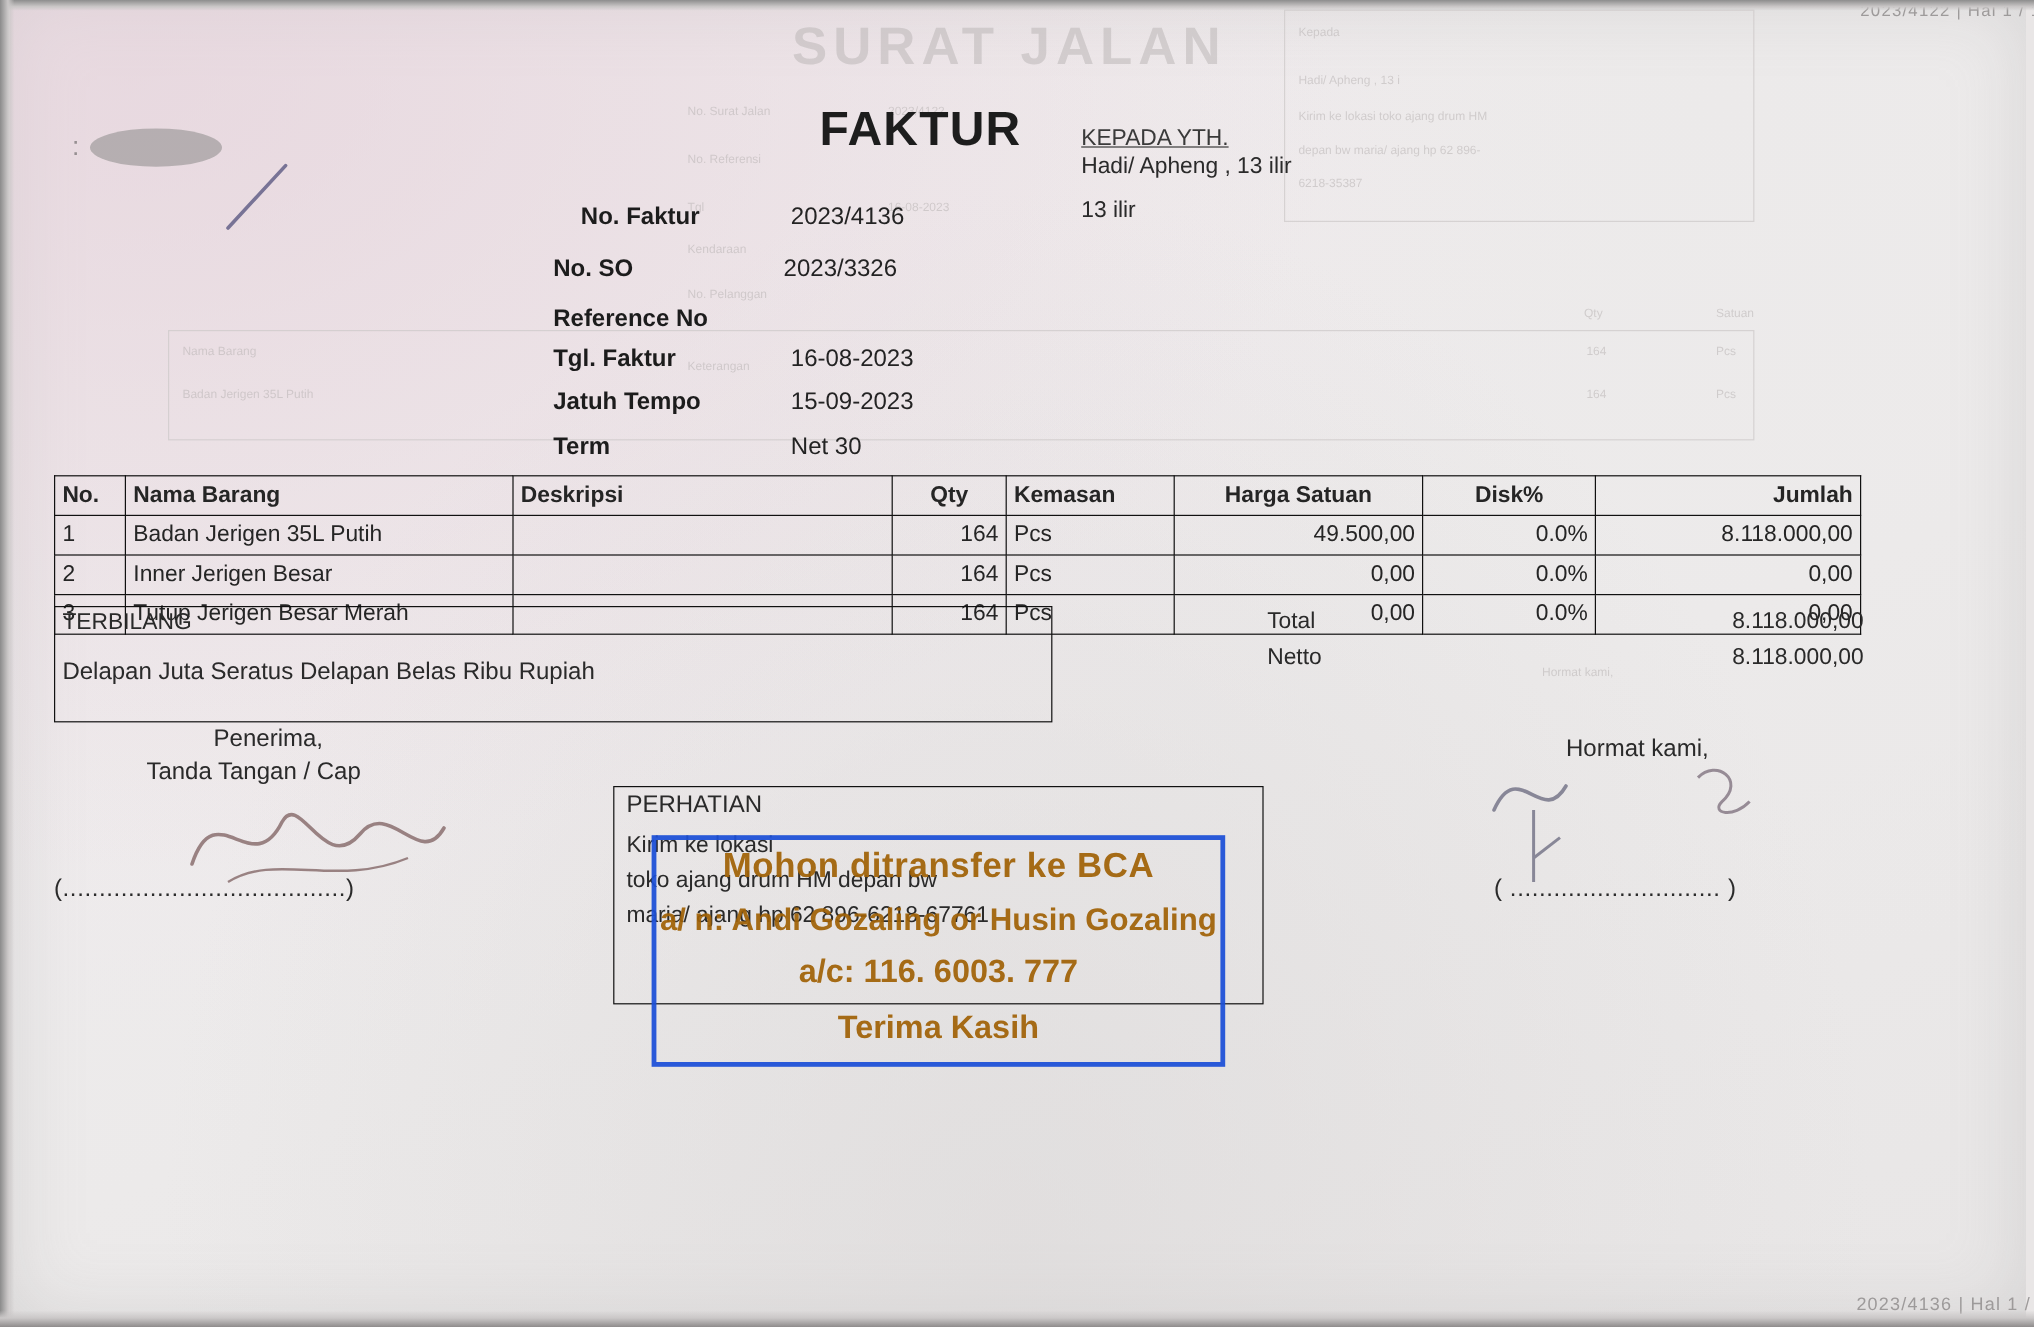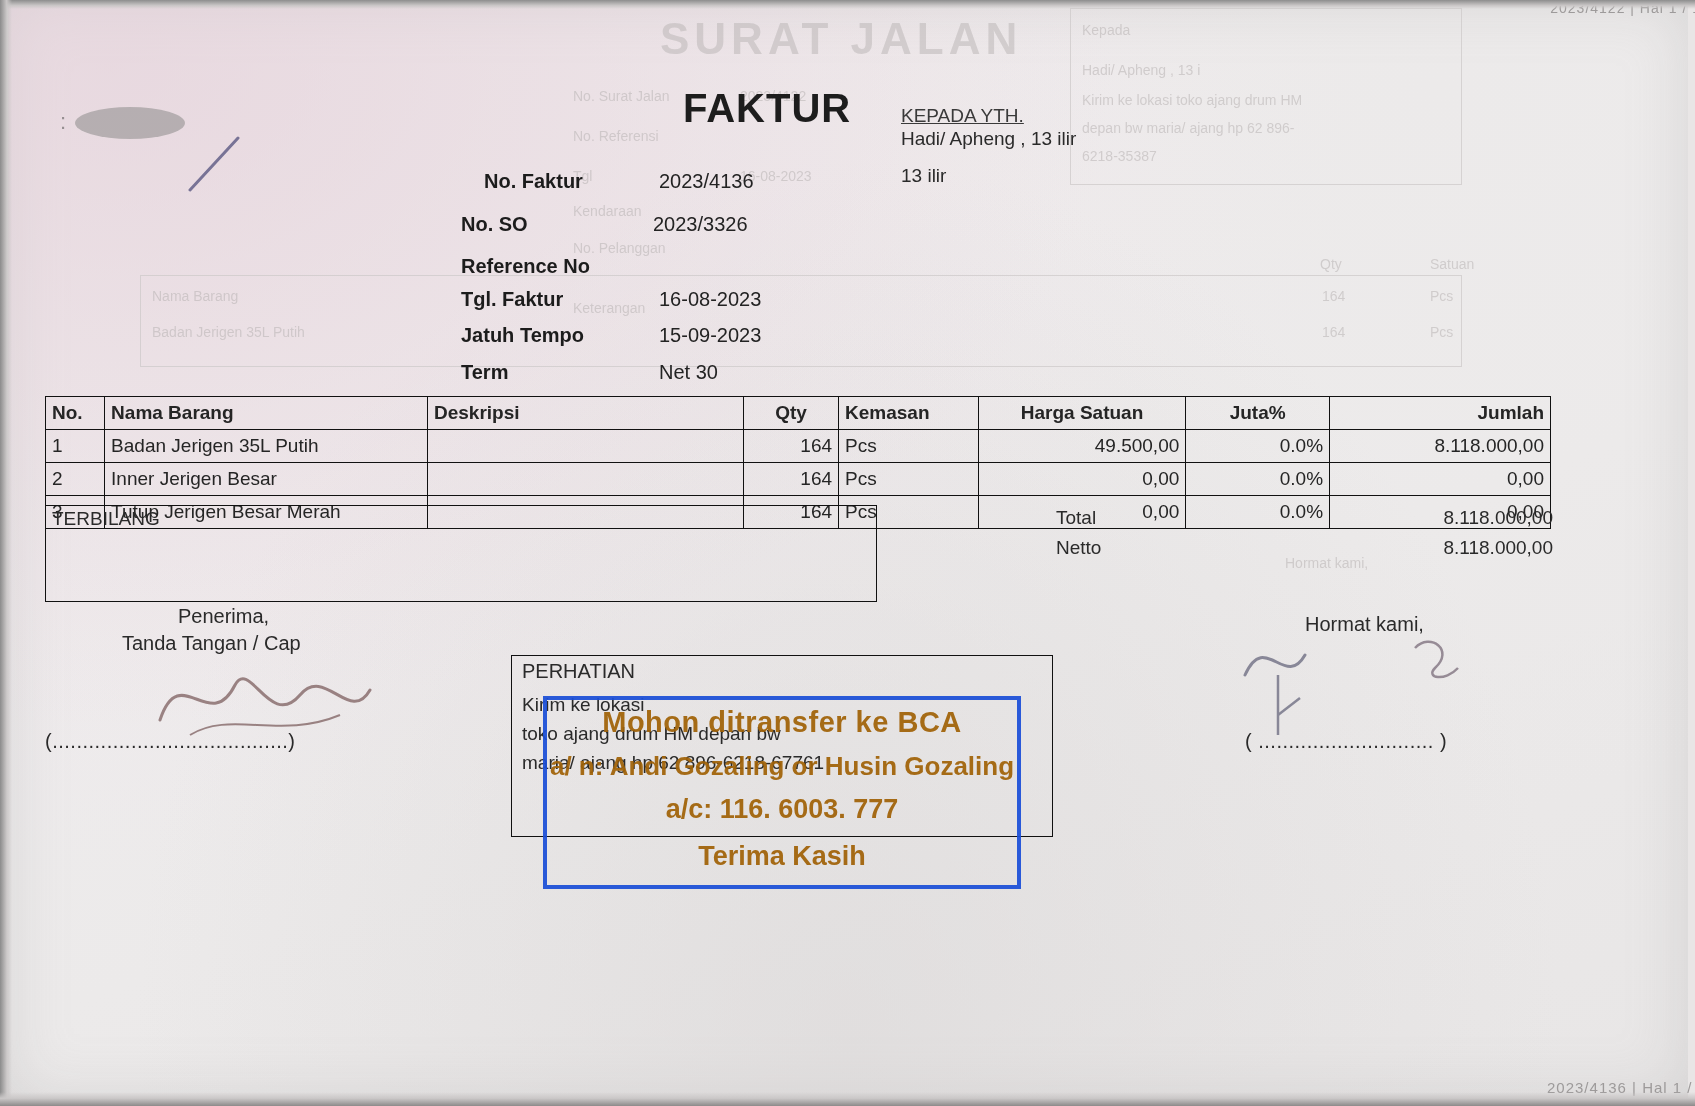--- a/index.html
+++ b/index.html
@@ -71,21 +71,21 @@
     left: 660px; top: 14px;
     font-size: 44px; font-weight: bold; letter-spacing: 5px;
     color: #bdb8b8;
   }
   .ghost-box {
     position: absolute;
     border: 1px solid #cdc9c9;
     opacity: .75;
     pointer-events: none;
   }
-  .ghost-small { font-size: 14px; }
+  .ghost-small { font-size: 10px; }
 
   
   .ink {
     position: absolute;
     color: #2a2a2a;
     font-family: "Liberation Sans", sans-serif;
     white-space: nowrap;
   }
   .faktur-title {
     left: 683px; top: 86px;
@@ -289,21 +289,21 @@
 
   <table class="items">
     <thead>
       <tr>
         <th class="col-no">No.</th>
         <th class="col-nama">Nama Barang</th>
         <th class="col-desk">Deskripsi</th>
         <th class="col-qty" style="text-align:center">Qty</th>
         <th class="col-kem">Kemasan</th>
         <th class="col-harga" style="text-align:center">Harga Satuan</th>
-        <th class="col-disk" style="text-align:center">Juta%</th>
+        <th class="col-disk" style="text-align:center">Disk%</th>
         <th class="col-jumlah">Jumlah</th>
       </tr>
     </thead>
     <tbody>
       <tr>
         <td class="col-no">1</td>
         <td class="col-nama">Badan Jerigen 35L Putih</td>
         <td class="col-desk"></td>
         <td class="col-qty">164</td>
         <td class="col-kem">Pcs</td>
@@ -329,20 +329,21 @@
         <td class="col-kem">Pcs</td>
         <td class="col-harga">0,00</td>
         <td class="col-disk">0.0%</td>
         <td class="col-jumlah">0,00</td>
       </tr>
     </tbody>
   </table>
 
   <div class="terbilang-box"></div>
   <div class="ink terbilang-label">TERBILANG</div>
+  <div class="ink terbilang-value">Delapan Juta Seratus Delapan Belas Ribu Rupiah</div>
 
   <div class="ink total-label">Total</div>
   <div class="ink total-value">8.118.000,00</div>
   <div class="ink netto-label">Netto</div>
   <div class="ink netto-value">8.118.000,00</div>
 
   <div class="ink penerima1">Penerima,</div>
   <div class="ink penerima2">Tanda Tangan / Cap</div>
   <div class="ink penerima-dots">(.......................................)</div>
 

